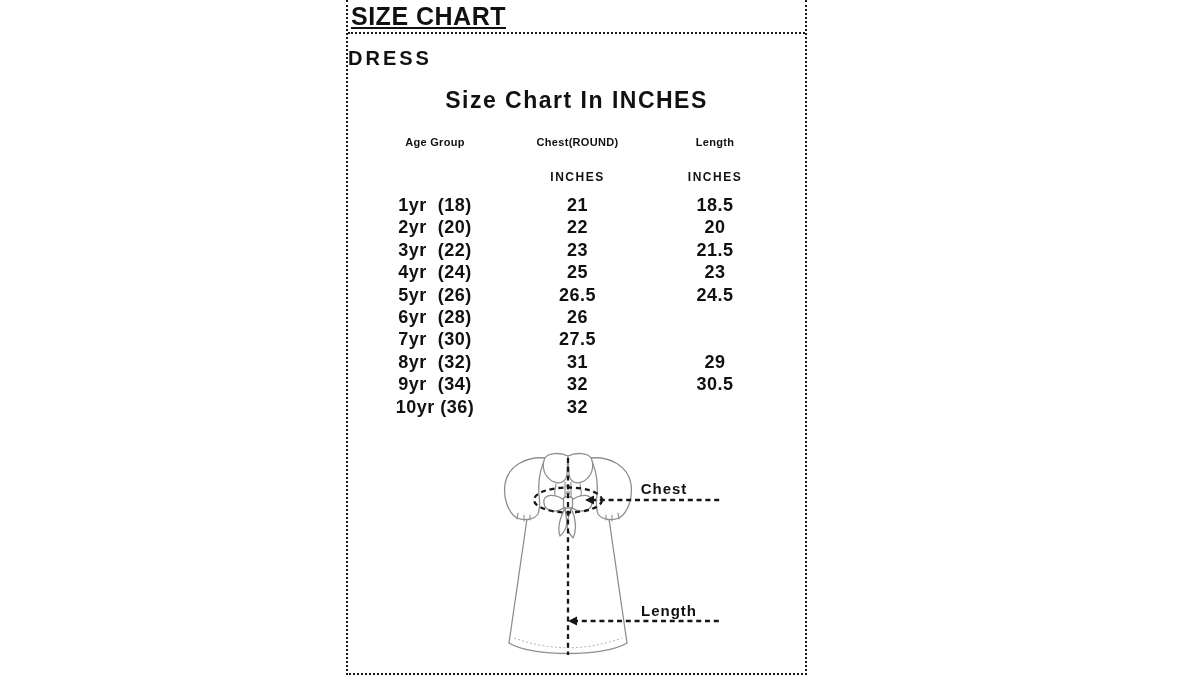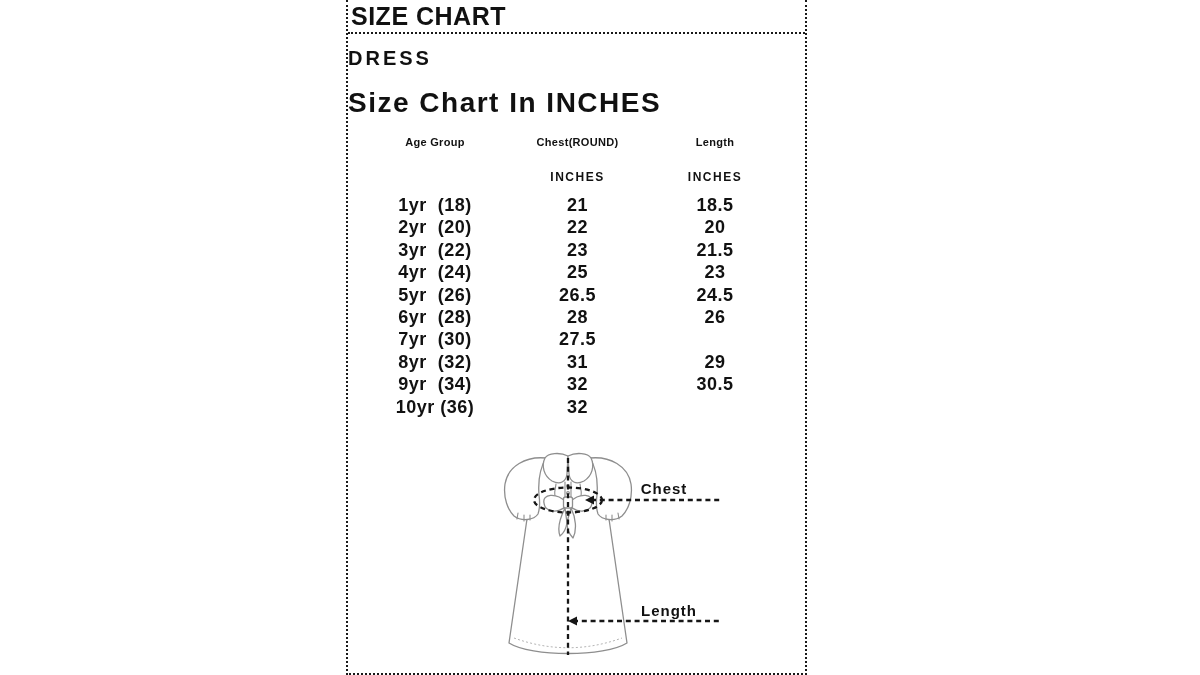--- a/index.html
+++ b/index.html
@@ -4,35 +4,36 @@
 <style>
   html,body{margin:0;padding:0;}
   body{
     width:1200px;height:675px;background:#ffffff;position:relative;overflow:hidden;
     font-family:"Liberation Sans",sans-serif;color:#111111;
   }
   .panel{
     position:absolute;left:346px;top:0;width:461px;height:675px;box-sizing:border-box;
     border-left:2px dotted #191919;border-right:2px dotted #191919;border-bottom:2px dotted #191919;
     background:#ffffff;
+    text-decoration:underline;
   }
   .titlebar{
     height:32px;border-bottom:2px dotted #191919;display:flex;align-items:center;
   }
   .main-title{
     font-size:25px;font-weight:800;letter-spacing:0.5px;padding-left:3px;line-height:1;
     white-space:nowrap;
   }
   .product-name{
     position:absolute;left:0;right:0;top:47px;
     font-size:20px;font-weight:700;letter-spacing:3px;
   }
   .subtitle{
-    position:absolute;left:0;right:0;top:87px;text-align:left;
-    font-size:28px;font-weight:700;letter-spacing:1.5px;
+    position:absolute;left:0;right:0;top:87px;text-align:center;
+    font-size:23px;font-weight:700;letter-spacing:1.5px;
   }
   .size-table{position:absolute;left:17px;top:132px;width:415px;}
   .thead{display:grid;grid-template-columns:140px 145px 130px;}
   .col-label{text-align:center;font-size:11px;font-weight:700;letter-spacing:0.3px;line-height:20px;}
   .col-unit{text-align:center;font-size:12px;font-weight:700;letter-spacing:1.5px;line-height:15px;margin-top:18px;min-height:15px;}
   .tbody{margin-top:9px;}
   .tr{display:grid;grid-template-columns:140px 145px 130px;height:22.4px;}
   .td{text-align:center;font-size:18px;font-weight:700;letter-spacing:0.5px;line-height:22.4px;}
   .td.age{white-space:pre;}
   .diagram{position:absolute;left:112px;top:440px;width:300px;height:235px;}
@@ -90,21 +91,20 @@
         <div class="td">25</div>
         <div class="td">23</div>
       </div>
       <div class="tr">
         <div class="td age">5yr  (26)</div>
         <div class="td">26.5</div>
         <div class="td">24.5</div>
       </div>
       <div class="tr">
         <div class="td age">6yr  (28)</div>
-        <div class="td">28</div>
         <div class="td">26</div>
       </div>
       <div class="tr">
         <div class="td age">7yr  (30)</div>
         <div class="td">27.5</div>
       </div>
       <div class="tr">
         <div class="td age">8yr  (32)</div>
         <div class="td">31</div>
         <div class="td">29</div>

